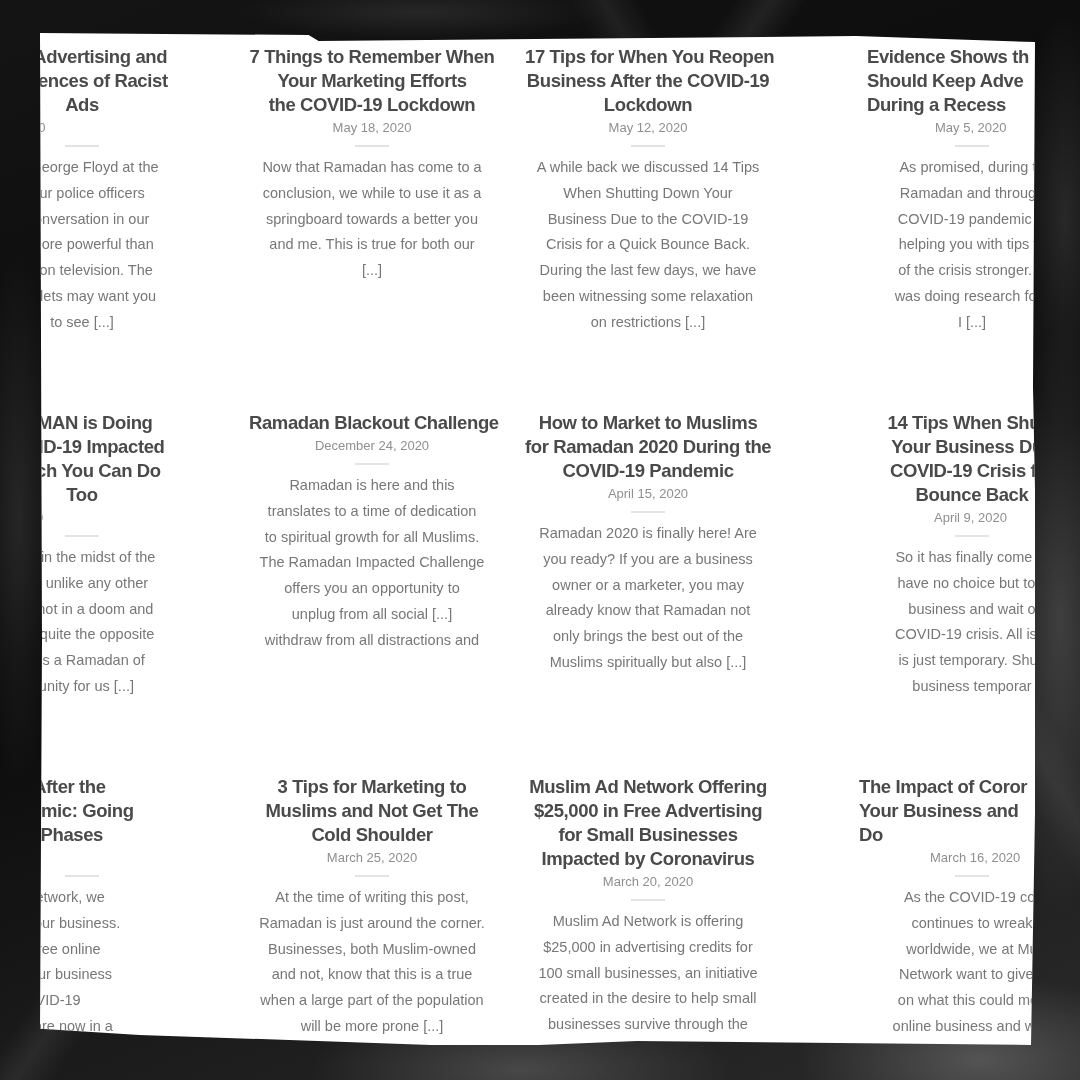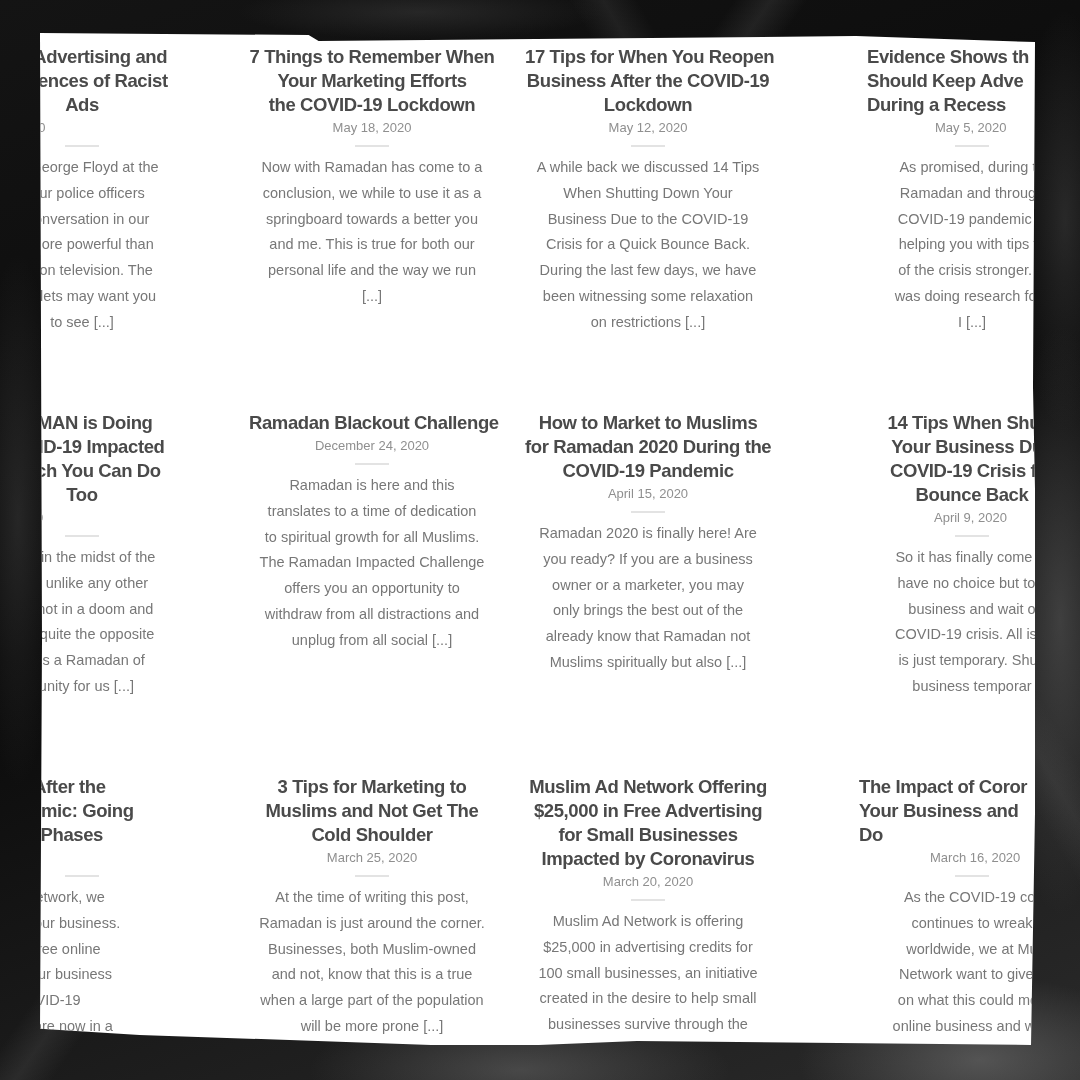--- a/index.html
+++ b/index.html
@@ -91,25 +91,24 @@
       </article>
       <article class="card c1">
         <h2 class="title">
             <span class="line">7 Things to Remember When</span>
             <span class="line">Your Marketing Efforts</span>
             <span class="line">the COVID-19 Lockdown</span>
           </h2>
         <div class="date">May 18, 2020</div>
         <div class="divider"></div>
         <p class="excerpt">
-            <span class="line">Now with Ramadan has come to a</span>
+            <span class="line">Now that Ramadan has come to a</span>
             <span class="line">conclusion, we while to use it as a</span>
             <span class="line">springboard towards a better you</span>
             <span class="line">and me. This is true for both our</span>
-            <span class="line">personal life and the way we run</span>
             <span class="line">[...]</span>
           </p>
       </article>
       <article class="card c2">
         <h2 class="title">
             <span class="line">17 Tips for When You Reopen</span>
             <span class="line">Business After the COVID-19</span>
             <span class="line">Lockdown</span>
           </h2>
         <div class="date">May 12, 2020</div>
@@ -168,38 +167,38 @@
             <span class="line">Ramadan Blackout Challenge</span>
           </h2>
         <div class="date">December 24, 2020</div>
         <div class="divider"></div>
         <p class="excerpt">
             <span class="line">Ramadan is here and this</span>
             <span class="line">translates to a time of dedication</span>
             <span class="line">to spiritual growth for all Muslims.</span>
             <span class="line">The Ramadan Impacted Challenge</span>
             <span class="line">offers you an opportunity to</span>
+            <span class="line">unplug from all social [...]</span>
             <span class="line">withdraw from all distractions and</span>
-            <span class="line">unplug from all social [...]</span>
           </p>
       </article>
       <article class="card c2">
         <h2 class="title">
             <span class="line">How to Market to Muslims</span>
             <span class="line">for Ramadan 2020 During the</span>
             <span class="line">COVID-19 Pandemic</span>
           </h2>
         <div class="date">April 15, 2020</div>
         <div class="divider"></div>
         <p class="excerpt">
             <span class="line">Ramadan 2020 is finally here! Are</span>
             <span class="line">you ready? If you are a business</span>
             <span class="line">owner or a marketer, you may</span>
+            <span class="line">already know that Ramadan not</span>
             <span class="line">only brings the best out of the</span>
-            <span class="line">already know that Ramadan not</span>
             <span class="line">Muslims spiritually but also [...]</span>
           </p>
       </article>
       <article class="card c3">
         <h2 class="title">
             <span class="line">14 Tips When Shutti</span>
             <span class="line">Your Business Due</span>
             <span class="line">COVID-19 Crisis for</span>
             <span class="line">Bounce Back</span>
           </h2>

